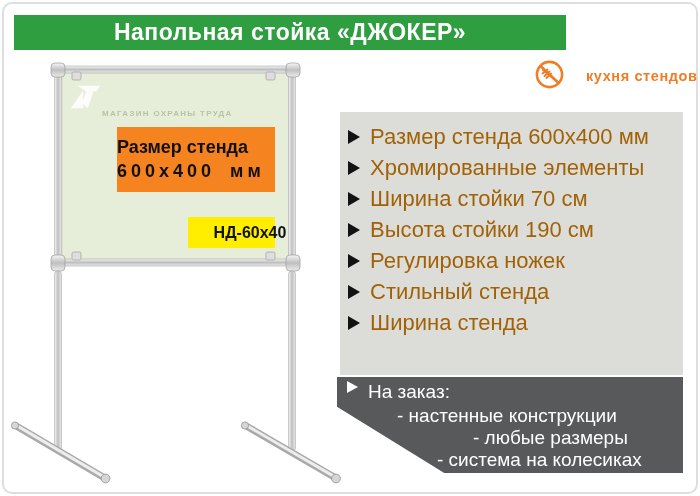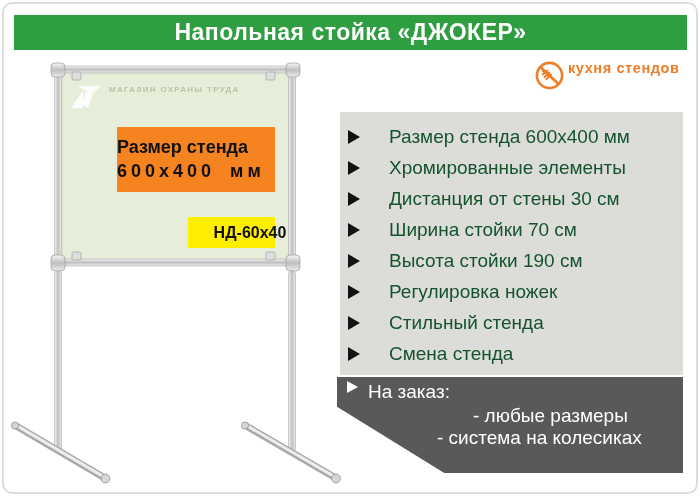--- a/index.html
+++ b/index.html
@@ -2,51 +2,51 @@
 <html><head>
 <meta charset="utf-8">
 <style>
   * { margin:0; padding:0; box-sizing:border-box; }
   html,body { width:700px; height:496px; background:#fff; }
   body { font-family:"Liberation Sans", sans-serif; }
   .canvas { position:relative; width:700px; height:496px; background:#ffffff; overflow:hidden; }
 
   .card-border { position:absolute; inset:2px; border:2px solid #dedede; border-radius:10px; pointer-events:none; }
 
-  .header-bar { position:absolute; left:14px; top:15px; width:673px; height:35px;
+  .header-bar { position:absolute; left:14px; top:15px; width:552px; height:35px;
     background:#2f9e41; display:flex; align-items:center; justify-content:center; }
   .header-bar .title { color:#ffffff; font-size:23px; font-weight:bold; letter-spacing:0.5px; }
 
   
-  .brand { position:absolute; left:534px; top:60px; height:32px; display:flex; align-items:flex-start; gap:3px; }
+  .brand { position:absolute; left:534px; top:60px; height:32px; display:flex; align-items:center; gap:21px; }
   .brand .brand-text { color:#ef7d25; font-size:14.5px; font-weight:bold; letter-spacing:0.6px; }
 
   
   .stand-svg { position:absolute; left:0; top:50px; width:345px; height:446px; }
 
   
-  .watermark { position:absolute; left:68px; top:80px; display:flex; align-items:flex-start; gap:7px; }
+  .watermark { position:absolute; left:68px; top:80px; display:flex; align-items:flex-end; }
   .watermark .wm-text { margin-top:5px; color:#b9c3a6; font-size:8px; font-weight:bold; letter-spacing:1.3px; }
 
   .size-box { position:absolute; left:117px; top:127px; width:158px; height:65px; background:#f5831f;
     display:flex; flex-direction:column; align-items:flex-start; justify-content:center; gap:3px; }
   .size-box .l1 { color:#111; font-size:18px; font-weight:bold; }
   .size-box .l2 { color:#111; font-size:18px; font-weight:bold; letter-spacing:4px; word-spacing:6px; }
 
   .code-box { position:absolute; left:188px; top:217px; width:87px; height:31px; background:#ffee00;
     display:flex; align-items:center; justify-content:center; }
   .code-box .code-text { color:#111; font-size:16px; font-weight:bold;margin-left:37px; }
 
   
   .features { position:absolute; left:340px; top:112px; width:343px; height:263px; background:#dcddd9;
     padding:9px 6px 0 8px; display:flex; flex-direction:column; }
   .feature-row { display:flex; align-items:center; height:31px; }
   .tri { width:0; height:0; border-top:7px solid transparent; border-bottom:7px solid transparent;
     border-left:12px solid #121212; margin:0 10px 0 0; flex:none; }
-  .feature-row .f-text { color:#14532d; font-size:19px;margin-left:19px; }
+  .feature-row .f-text { color:#a16207; font-size:22px; }
 
   
   .custom-order { position:absolute; left:337px; top:377px; width:346px; height:96px; background:#58595b;
     clip-path:polygon(0 0, 100% 0, 100% 100%, 31% 100%, 0 31%); color:#fff; padding-top:4px; }
   .co-line { line-height:22px; font-size:19px; color:#fff; }
   .co-title-row { display:flex; align-items:flex-start; padding-left:10px; height:24px; }
   .tri-white { width:0; height:0; border-top:6px solid transparent; border-bottom:6px solid transparent;
     border-left:11px solid #fff; margin-right:10px; flex:none; }
   .co-i0 { padding-left:60px; }
   .co-i1 { padding-left:100px; }
@@ -150,46 +150,43 @@
     <div class="feature-row">
       <span class="tri"></span>
       <span class="f-text">Размер стенда 600х400 мм</span>
     </div>
     <div class="feature-row">
       <span class="tri"></span>
       <span class="f-text">Хромированные элементы</span>
     </div>
     <div class="feature-row">
       <span class="tri"></span>
-      <span class="f-text">Дистанция от стены 30 см</span>
-    </div>
-    <div class="feature-row">
-      <span class="tri"></span>
       <span class="f-text">Ширина стойки 70 см</span>
     </div>
     <div class="feature-row">
       <span class="tri"></span>
       <span class="f-text">Высота стойки 190 см</span>
     </div>
     <div class="feature-row">
       <span class="tri"></span>
       <span class="f-text">Регулировка ножек</span>
     </div>
     <div class="feature-row">
       <span class="tri"></span>
       <span class="f-text">Стильный стенда</span>
     </div>
     <div class="feature-row">
       <span class="tri"></span>
-      <span class="f-text">Смена стенда</span>
+      <span class="f-text">Ширина стенда</span>
     </div>
   </div>
 
   <div class="custom-order">
     <div class="co-line co-title-row">
       <span class="tri-white"></span>
       <span>На заказ:</span>
     </div>
+    <div class="co-line co-i0">- настенные конструкции</div>
     <div class="co-line co-i2">- любые размеры</div>
     <div class="co-line co-i1">- система на колесиках</div>
   </div>
 
 </div>
 
 </body></html>

